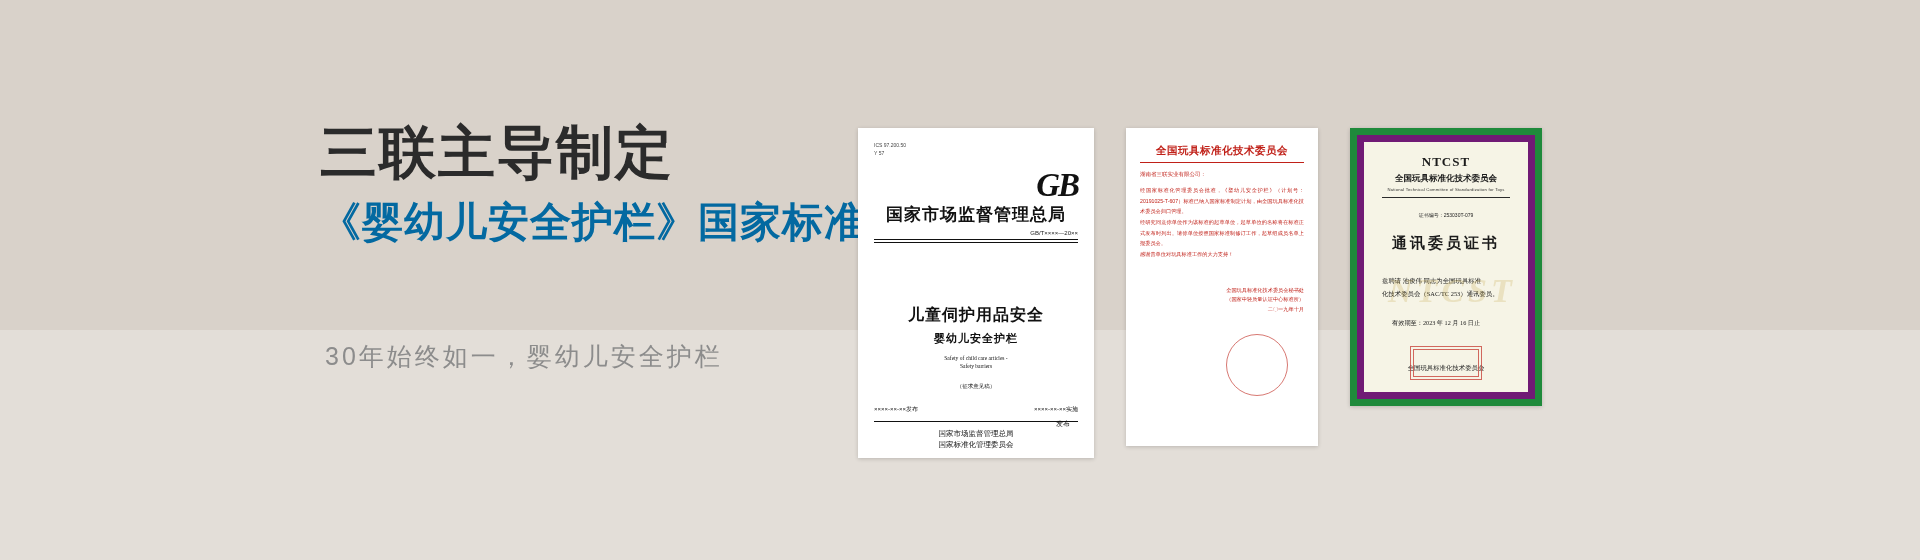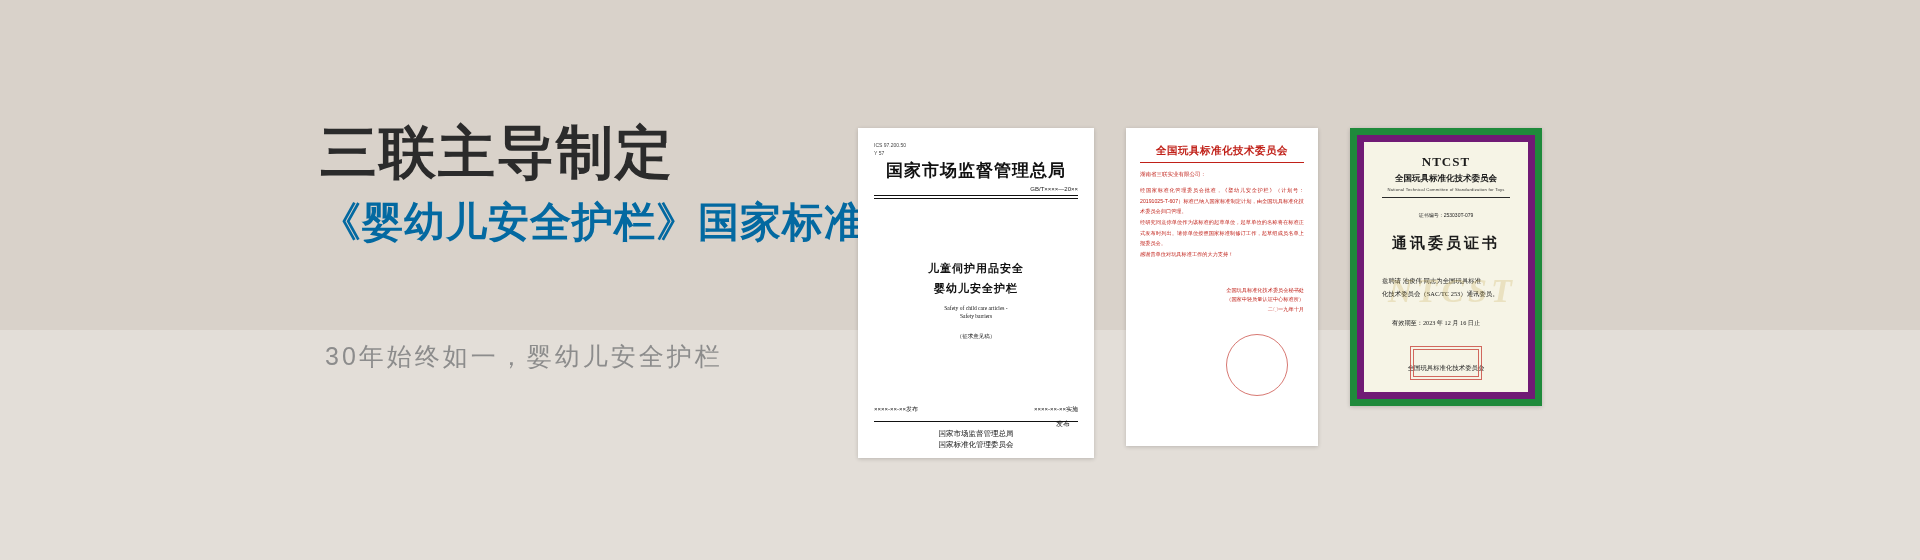--- a/index.html
+++ b/index.html
@@ -88,21 +88,21 @@
   .c1-code {
     text-align: right; font-size: 6px; color: #222; margin-top: 4px;
   }
   .c1-rule { border-top: 1.6px solid #111; margin-top: 3px; }
   .c1-rule2 { border-top: 0.8px solid #111; margin-top: 2px; }
   .c1-mid {
     margin-top: 62px; text-align: center;
     font-family: "Liberation Serif", serif;
     color: #111;
   }
-  .c1-mid .l1 { font-size: 11px; font-weight: 700; letter-spacing: 1px;}
+  .c1-mid .l1 { font-size: 16px; font-weight: 700; letter-spacing: 1px;}
   .c1-mid .l2 { font-size: 11px; font-weight: 700; letter-spacing: 1px; margin-top: 5px;}
   .c1-mid .l3 { font-size: 5.5px; margin-top: 9px; }
   .c1-mid .l4 { font-size: 5.5px; margin-top: 2px; }
   .c1-mid .l5 { font-size: 5.5px; margin-top: 14px; }
   .c1-dates {
     position: absolute; left: 16px; right: 16px; bottom: 44px;
     display: flex; justify-content: space-between;
     font-size: 6px; color: #222;
   }
   .c1-footline {
@@ -222,20 +222,23 @@
     <div class="headline-2">《婴幼儿安全护栏》国家标准</div>
   </div>
   <div class="subline">30年始终如一，婴幼儿安全护栏</div>
 
   <div class="certs">
 
     <div class="cert cert-1">
       <div class="c1-top">
         <div>ICS 97.200.50</div>
         <div>Y 57</div>
+      </div>
+      <div class="c1-gb-row">
+        <div class="c1-gb">GB</div>
       </div>
       <div class="c1-title">国家市场监督管理总局</div>
       <div class="c1-code">GB/T××××—20××</div>
       <div class="c1-rule"></div>
       <div class="c1-rule2"></div>
 
       <div class="c1-mid">
         <div class="l1">儿童伺护用品安全</div>
         <div class="l2">婴幼儿安全护栏</div>
         <div class="l3">Safety of child care articles -</div>

